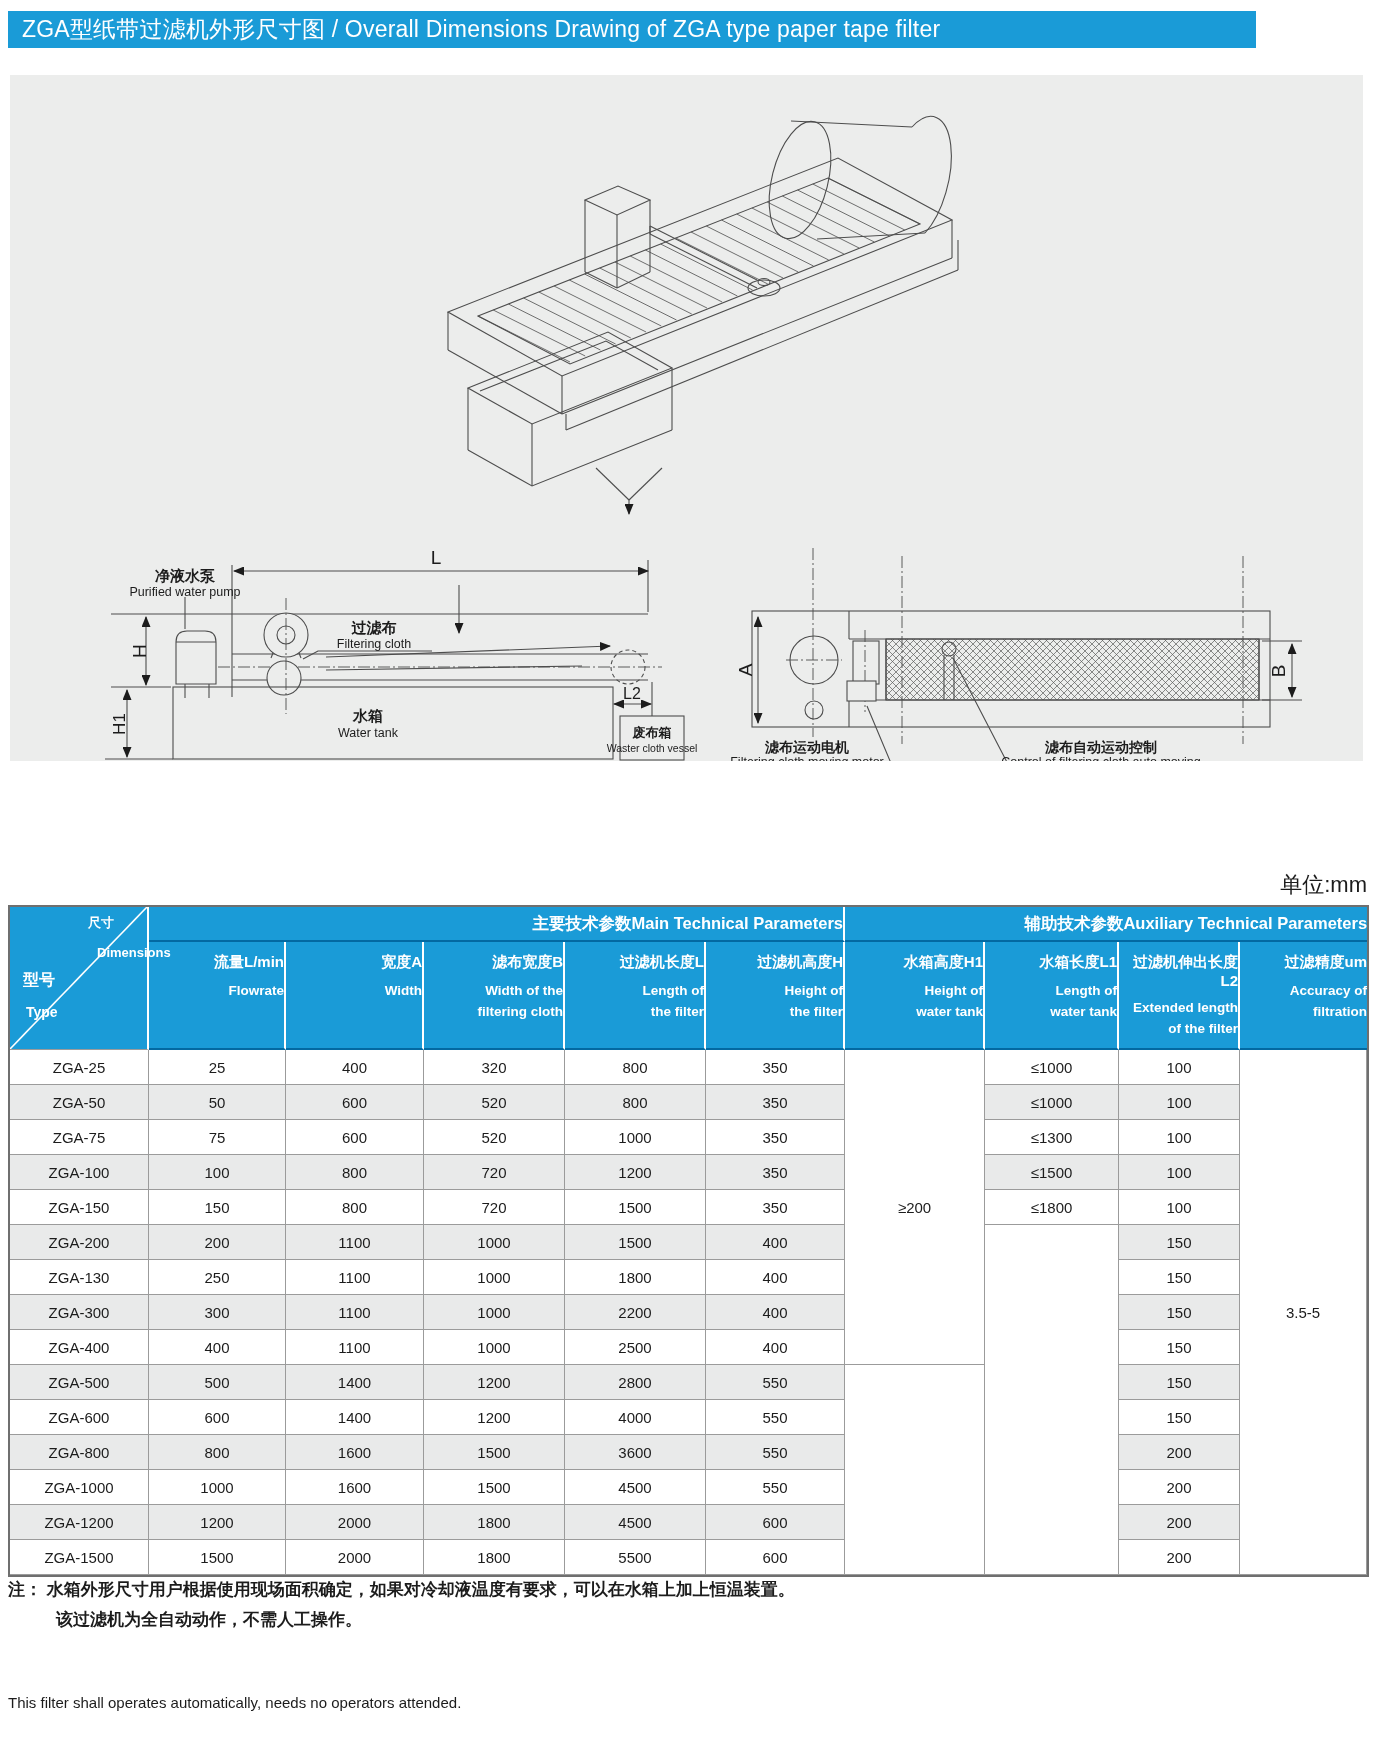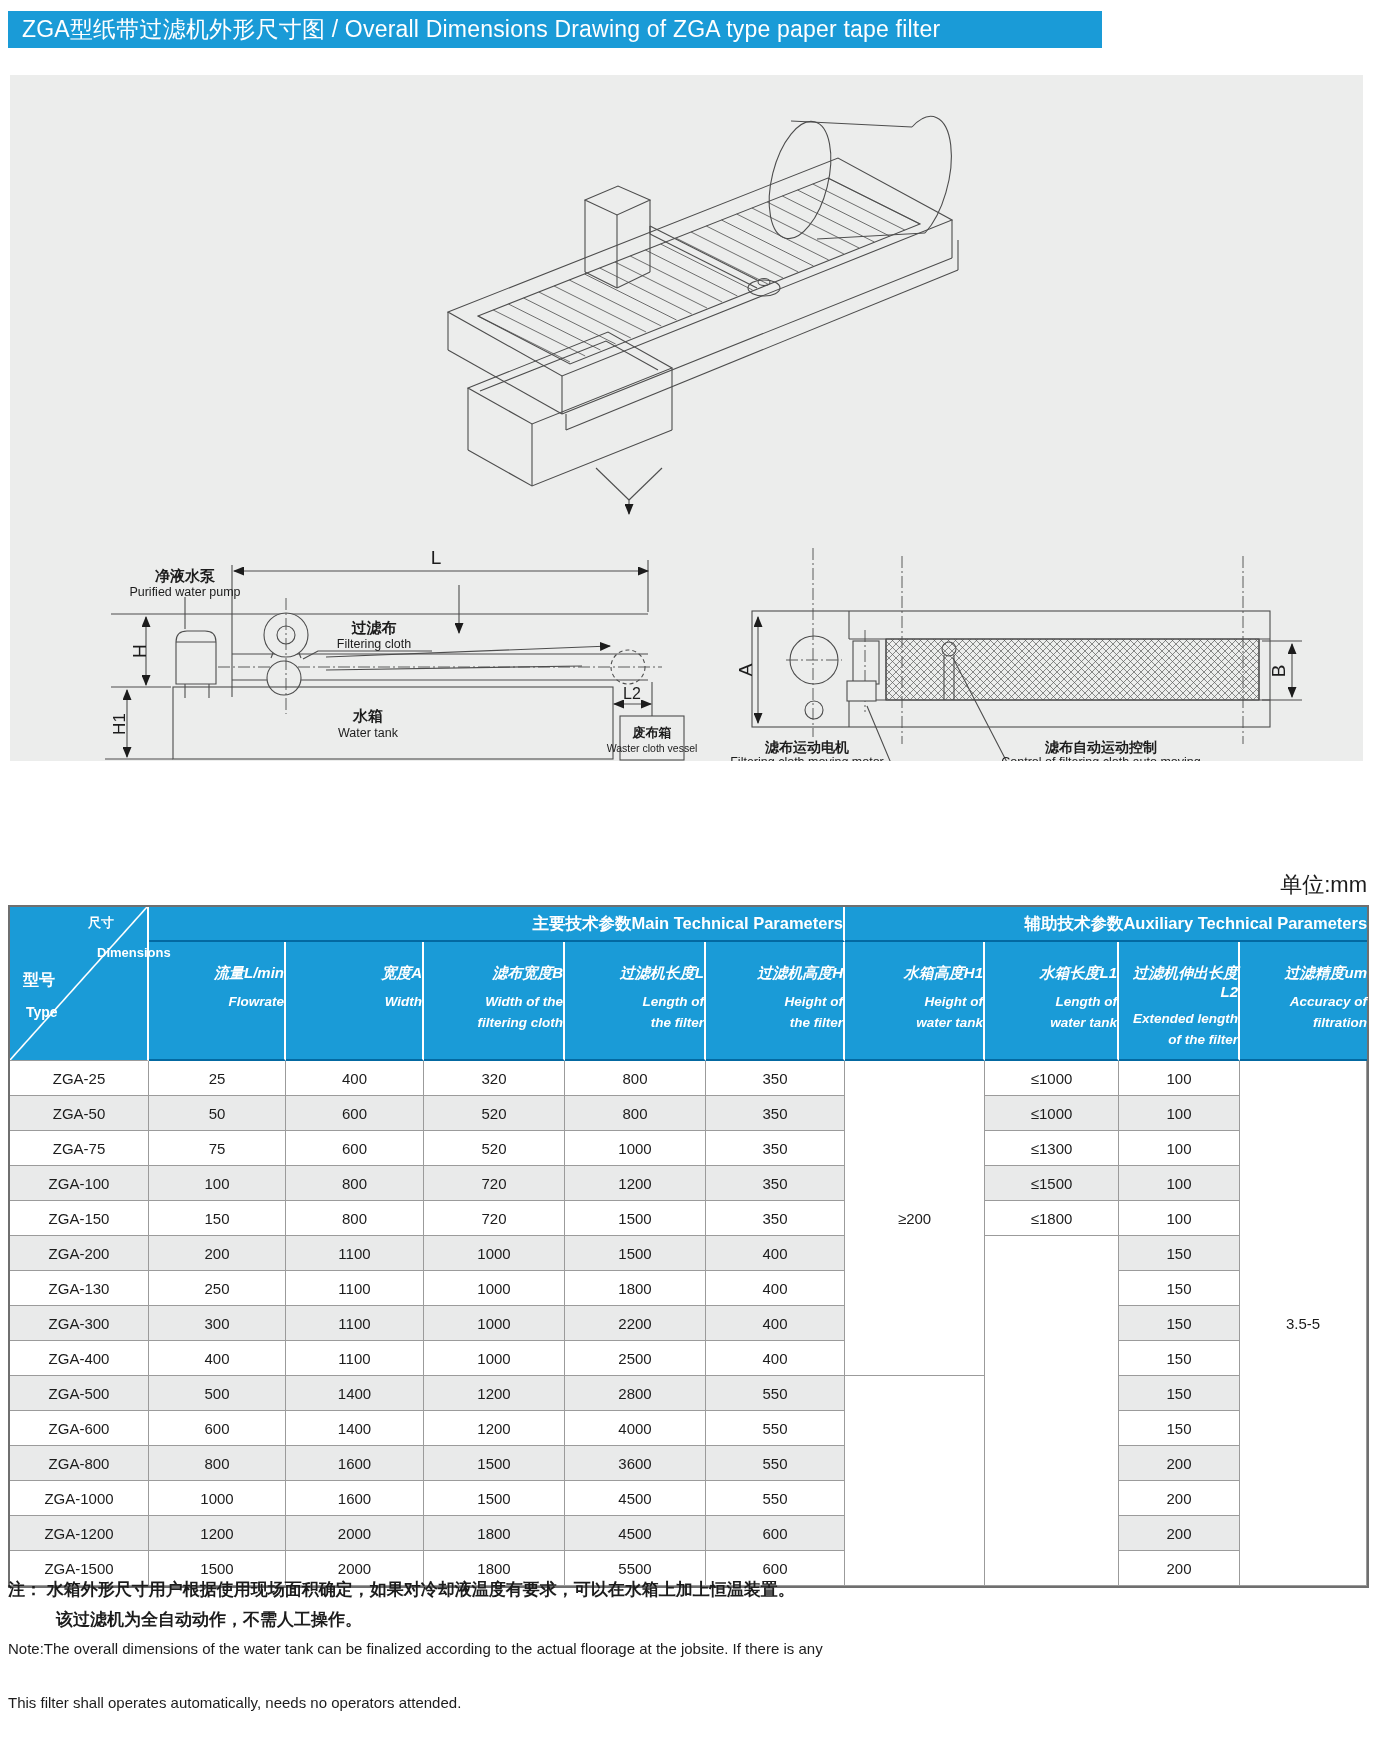--- a/index.html
+++ b/index.html
@@ -1,37 +1,37 @@
 <!DOCTYPE html>
 <html><head>
 <meta charset="utf-8">
 <style>
   html,body{margin:0;padding:0;background:#fff;}
   .page{position:relative;width:1373px;height:1738px;background:#fff;overflow:hidden;
         font-family:"Liberation Sans","DejaVu Sans",sans-serif;color:#1c1c1c;}
   
-  .title-bar{position:absolute;left:8px;top:11px;width:1094px;height:37px;background:#1a9bd7;}
+  .title-bar{position:absolute;left:8px;top:11px;width:1248px;height:37px;background:#1a9bd7;}
   .title-bar span{display:block;padding-left:14px;line-height:37px;font-size:23px;color:#fff;letter-spacing:.2px;}
   
   .panel{position:absolute;left:10px;top:75px;width:1353px;height:686px;background:#ecedec;}
   .panel svg{position:absolute;left:0;top:0;}
   svg text{font-family:"Liberation Sans","DejaVu Sans",sans-serif;fill:#1c1c1c;stroke:none;}
   .svgcn{font-size:15px;font-weight:700;}
   .svgen{font-size:12.5px;}
   .svgen-s{font-size:10.5px;}
   .svgdim{font-size:19px;}
   
   .unit{position:absolute;right:6px;top:870px;font-size:22px;}
   
   .table-wrap{position:absolute;left:8px;top:905px;width:1357px;border:2px solid #6f6f6f;}
   table{border-collapse:separate;border-spacing:0;table-layout:fixed;width:1357px;background:#fff;}
   thead th{background:#1a9bd7;color:#fff;border-right:2px solid #fff;border-bottom:2px solid #0369a1;
            padding:0;font-weight:700;vertical-align:top;text-align:right;}
   thead tr.t1 th{height:33px;font-size:16.5px;vertical-align:middle;}
-  thead tr.t2 th{height:95px;padding-top:22px;font-style:italic;}
+  thead tr.t2 th{height:95px;padding-top:11px;}
   thead th:last-child{border-right:none;}
   thead .cn{font-size:15px;margin-bottom:9px;}
   thead .en{font-size:13.5px;line-height:1.55;white-space:pre-line;font-weight:700;}
   th.corner{position:relative;text-align:left;border-bottom:1px solid #9b9b9b;
     background:#1a9bd7 linear-gradient(to bottom right,transparent calc(50% - 1.3px),#fff calc(50% - .3px),#fff calc(50% + .3px),transparent calc(50% + 1.3px));}
   th.corner span{position:absolute;white-space:nowrap;}
   .c-dim-cn{left:78px;top:7px;font-size:13px;}
   .c-dim-en{left:63px;top:38px;font-size:13px;padding-left:24px;}
   .c-type-cn{left:13px;top:63px;font-size:16px;}
   .c-type-en{left:16px;top:97px;font-size:14px;}
@@ -453,16 +453,15 @@
             <td>5500</td>
             <td>600</td>
             <td>200</td>
           </tr>
         </tbody>
     </table>
   </div>
 
   <div class="note cn" style="left:8px;top:1578px">注： 水箱外形尺寸用户根据使用现场面积确定，如果对冷却液温度有要求，可以在水箱上加上恒温装置。</div>
   <div class="note cn" style="left:56px;top:1608px">该过滤机为全自动动作，不需人工操作。</div>
-  <div class="note en" style="left:8px;top:1640px">Note:The overall dimensions of the water tank can be finalized according to the actual floorage at the jobsite. If there is any</div>
   <div class="note en" style="left:8px;top:1694px">This filter shall operates automatically, needs no operators attended.</div>
 
 </div>
 
 </body></html>

